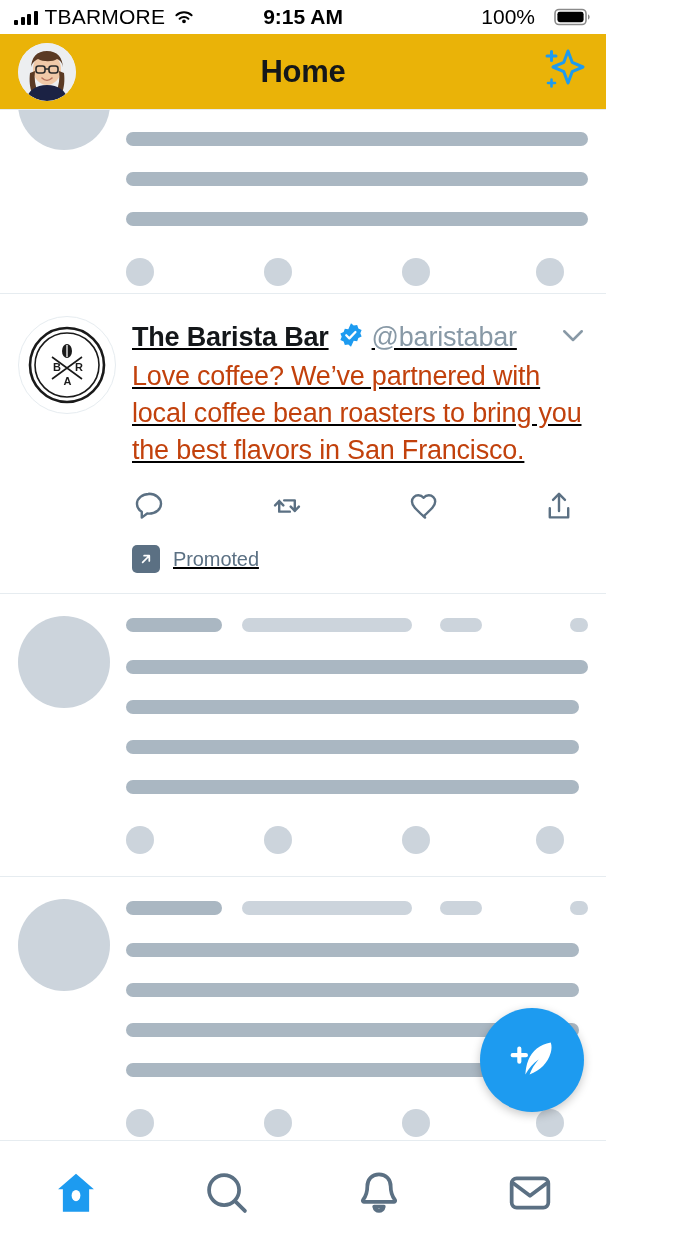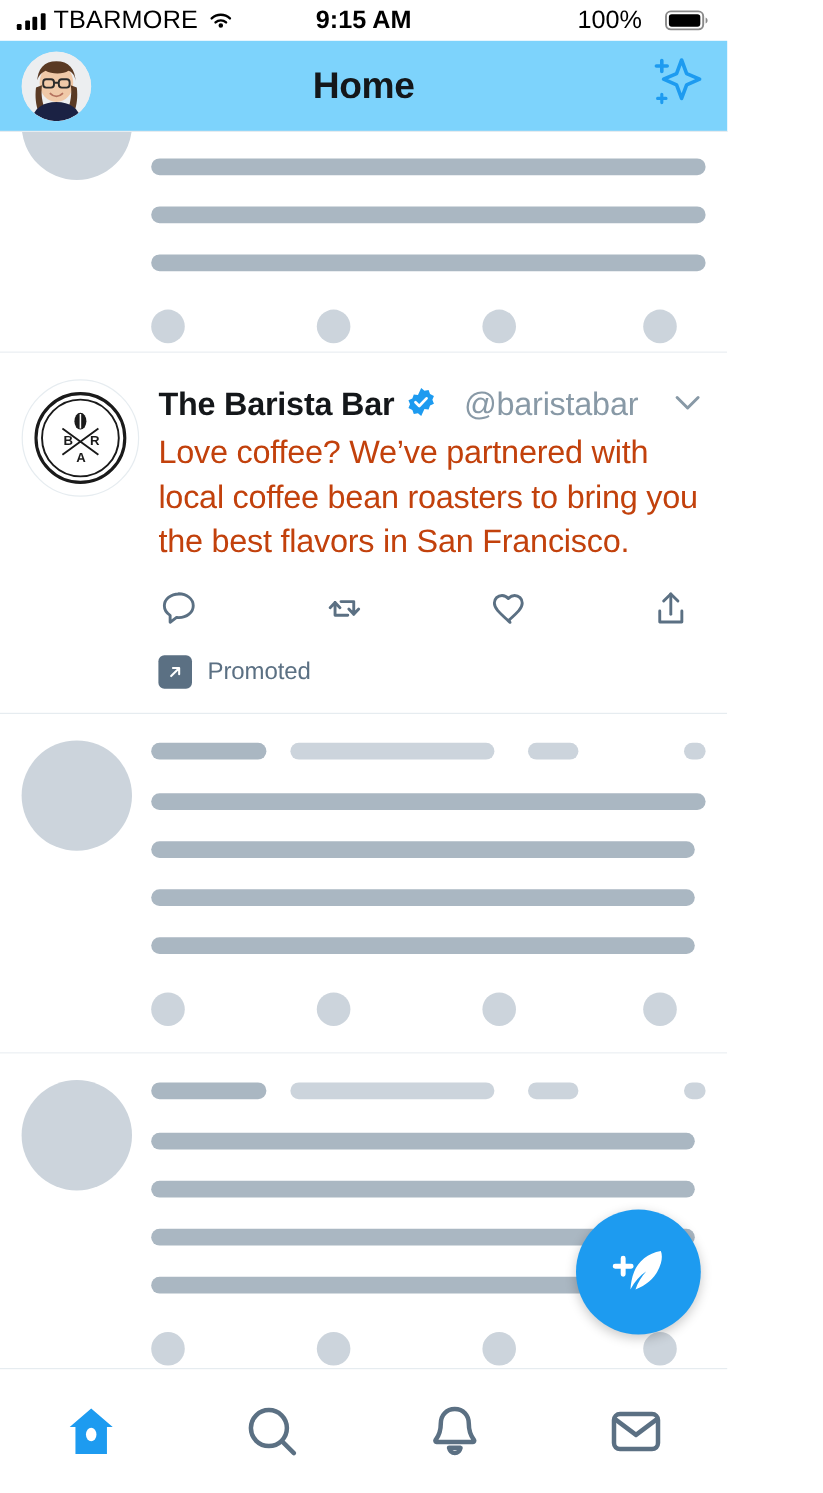--- a/index.html
+++ b/index.html
@@ -29,21 +29,21 @@
   .sb-batt { font-size:21px; font-weight:400; color:#000; }
   .bars { display:flex; align-items:flex-end; gap:2.5px; height:15px; }
   .bars i { display:block; width:4px; background:#000; border-radius:1px; }
   .bars i:nth-child(1){height:5px;} .bars i:nth-child(2){height:8px;}
   .bars i:nth-child(3){height:11px;} .bars i:nth-child(4){height:14px;}
 
   
   .appbar {
     height:76px; display:flex; align-items:center;
     padding:0 18px; border-bottom:1px solid #e6ecf0;
-    position:relative; background:#7dd3fc;
+    position:relative; background:#eab308;
   }
   .avatar-me {
     width:58px; height:58px; border-radius:50%;
     overflow:hidden; flex:none; background:#e8eaec;
   }
   .appbar-title {
     position:absolute; left:0; right:0; text-align:center;
     font-size:31px; font-weight:700; color:#14171a;
     letter-spacing:-.3px; pointer-events:none;
   }
@@ -74,25 +74,25 @@
   
   .tweet-clip { height:184px; overflow:hidden; }
   .tweet-clip .sk-avatar { margin-top:-52px; }
 
   
   .p-avatar {
     width:98px; height:98px; border-radius:50%; flex:none;
     border:1px solid #e6ecf0; background:#fff;
     display:flex; align-items:center; justify-content:center;
   }
-  .p-body { flex:1; padding-left:16px; min-width:0; }
+  .p-body { flex:1; padding-left:16px; min-width:0;text-decoration:underline; }
   .p-head { display:flex; align-items:center; padding-top:4px; }
   .p-name { font-size:27px; font-weight:700; color:#14171a; letter-spacing:-.2px; }
   .p-badge { margin-left:9px; flex:none; }
-  .p-handle { font-size:27px; color:#8899a6; margin-left:23px; letter-spacing:-.2px; }
+  .p-handle { font-size:27px; color:#8899a6; margin-left:8px; letter-spacing:-.2px; }
   .p-caret { margin-left:auto; padding-left:10px; flex:none; }
   .p-text {
     font-size:27px; line-height:37px; color:#c2410c;
     margin-top:4px; letter-spacing:-.2px;
   }
   .p-actions { display:flex; align-items:center; margin-top:20px; }
   .p-actions .act { width:34px; height:34px; color:#5b7083; }
   .p-actions .act:nth-child(2){ margin-left:104px; }
   .p-actions .act:nth-child(3){ margin-left:104px; }
   .p-actions .act:nth-child(4){ margin-left:100px; }

